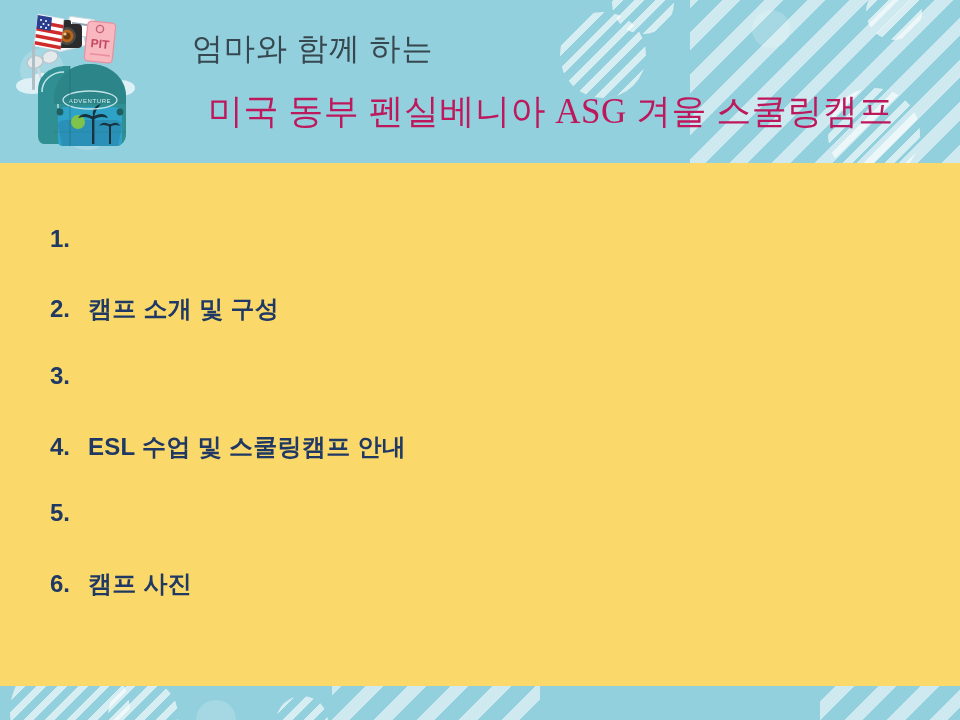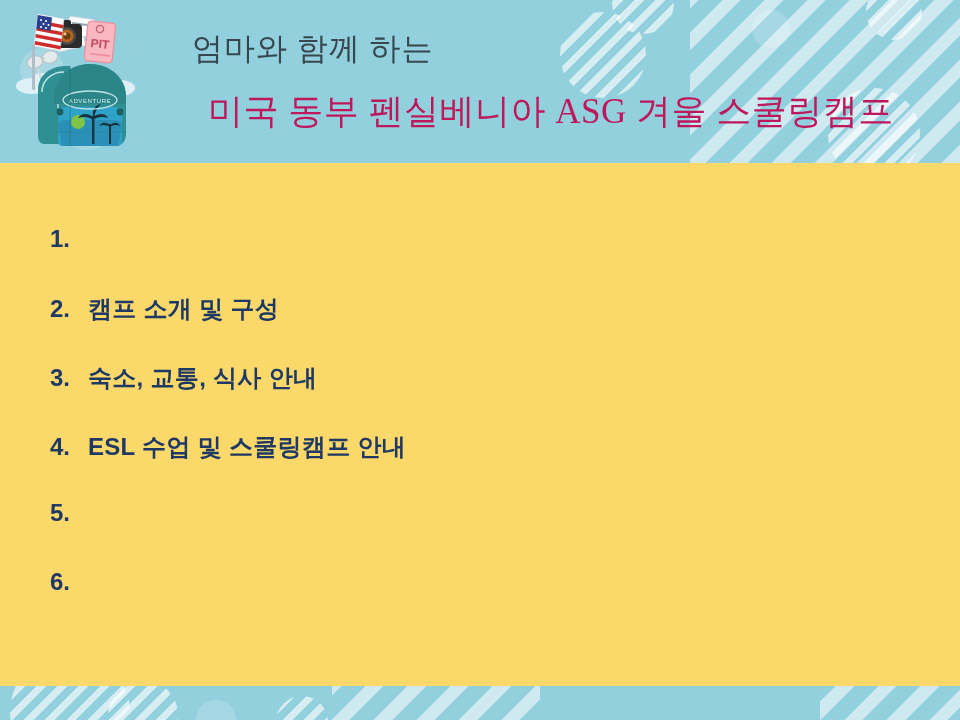--- a/index.html
+++ b/index.html
@@ -245,31 +245,31 @@
   <div id="agenda">
     <div class="agenda-item" style="top:62px;">
       <span class="agenda-num">1.</span>
     </div>
     <div class="agenda-item" style="top:130px;">
       <span class="agenda-num">2.</span>
       <span class="agenda-label">캠프 소개 및 구성</span>
     </div>
     <div class="agenda-item" style="top:199px;">
       <span class="agenda-num">3.</span>
-      <span class="agenda-label">숙소, 교통, 식사 안내</span>
     </div>
     <div class="agenda-item" style="top:268px;">
       <span class="agenda-num">4.</span>
       <span class="agenda-label">ESL 수업 및 스쿨링캠프 안내</span>
     </div>
     <div class="agenda-item" style="top:336px;">
       <span class="agenda-num">5.</span>
     </div>
     <div class="agenda-item" style="top:405px;">
       <span class="agenda-num">6.</span>
+      <span class="agenda-label">캠프 사진</span>
     </div>
   </div>
 
   <div class="band" id="footer-band">
     <div class="stripe-blob" style="left:10px; top:-34px; width:120px; height:120px;"></div>
     <div class="stripe-blob" style="left:108px; top:-6px; width:70px; height:70px;"></div>
     <div class="stripe-blob" style="left:276px; top:10px; width:52px; height:52px;"></div>
     <div class="stripe-panel" style="left:332px; top:-4px; width:208px; height:60px;"></div>
     <div class="stripe-panel" style="left:820px; top:-6px; width:150px; height:60px;"></div>
     <div class="plain-blob" style="left:196px; top:14px; width:40px; height:40px;"></div>

